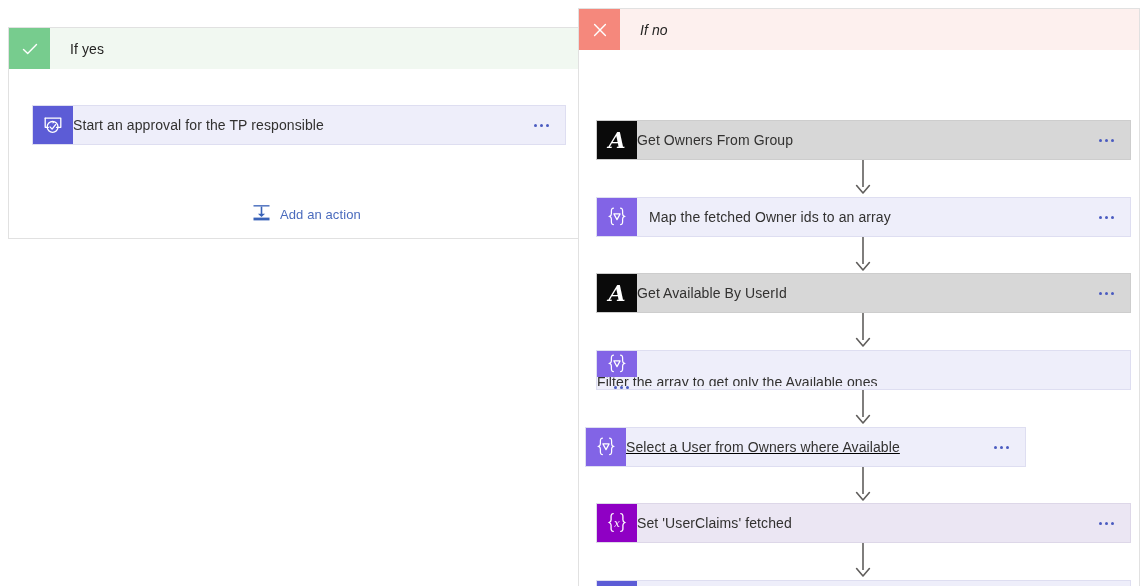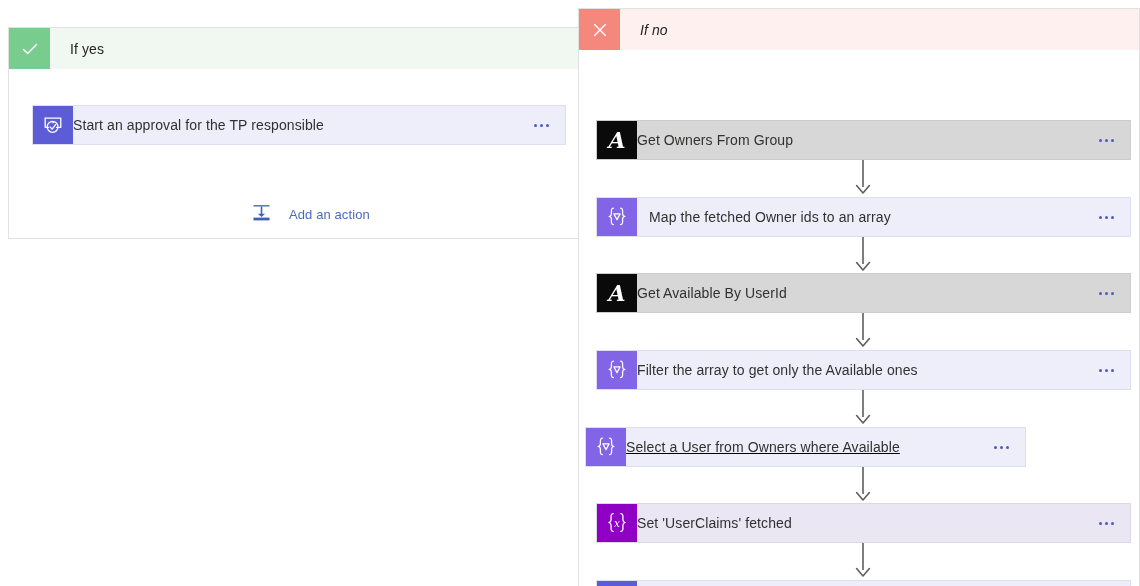--- a/index.html
+++ b/index.html
@@ -150,21 +150,21 @@
     width: 24px;
     pointer-events: none;
   }
   .connector svg { display: block; }
 
   
   .add-action {
     position: absolute;
     display: flex;
     align-items: center;
-    gap: 18px;
+    gap: 9px;
     cursor: pointer;
   }
   .add-action-label {
     font-size: 13px;
     color: #4a6bbd;
     letter-spacing: 0.1px;
   }
 </style>
 </head>
 <body>
@@ -290,21 +290,21 @@
         </div>
       </div>
 
       <div class="connector" style="left:272px; top:263px; height:36px;">
         <svg width="24" height="36" viewBox="0 0 24 36" aria-hidden="true">
           <path d="M12 0 V27" stroke="#605e5c" stroke-width="1.6" fill="none"></path>
           <path d="M5.6 25.6 L12 33 L18.4 25.6" stroke="#605e5c" stroke-width="1.6" fill="none" stroke-linecap="round" stroke-linejoin="round"></path>
         </svg>
       </div>
 
-      <div class="node lavender" style="left:17px; top:300px; width:535px;">
+      <div class="node lavender" style="left:17px; top:300px; width:535px;flex-direction:column;">
         <div class="node-icon icon-dataop">
           <svg width="26" height="26" viewBox="0 0 26 26" aria-hidden="true">
             <path d="M9.4 4.2 C6.9 4.2 7.4 7.4 7.4 9.8 C7.4 11.6 5.6 12.4 5.6 12.4
                      C5.6 12.4 7.4 13.2 7.4 15.0 C7.4 17.4 6.9 20.6 9.4 20.6" fill="none" stroke="#ffffff" stroke-width="1.25" stroke-linecap="round"></path>
             <path d="M16.6 4.2 C19.1 4.2 18.6 7.4 18.6 9.8 C18.6 11.6 20.4 12.4 20.4 12.4
                      C20.4 12.4 18.6 13.2 18.6 15.0 C18.6 17.4 19.1 20.6 16.6 20.6" fill="none" stroke="#ffffff" stroke-width="1.25" stroke-linecap="round"></path>
             <path d="M9.9 9.9 H16.1 L13.0 15.6 Z" fill="none" stroke="#ffffff" stroke-width="1.2" stroke-linejoin="round"></path>
           </svg>
         </div>
         <div class="node-label">Filter the array to get only the Available ones</div>

